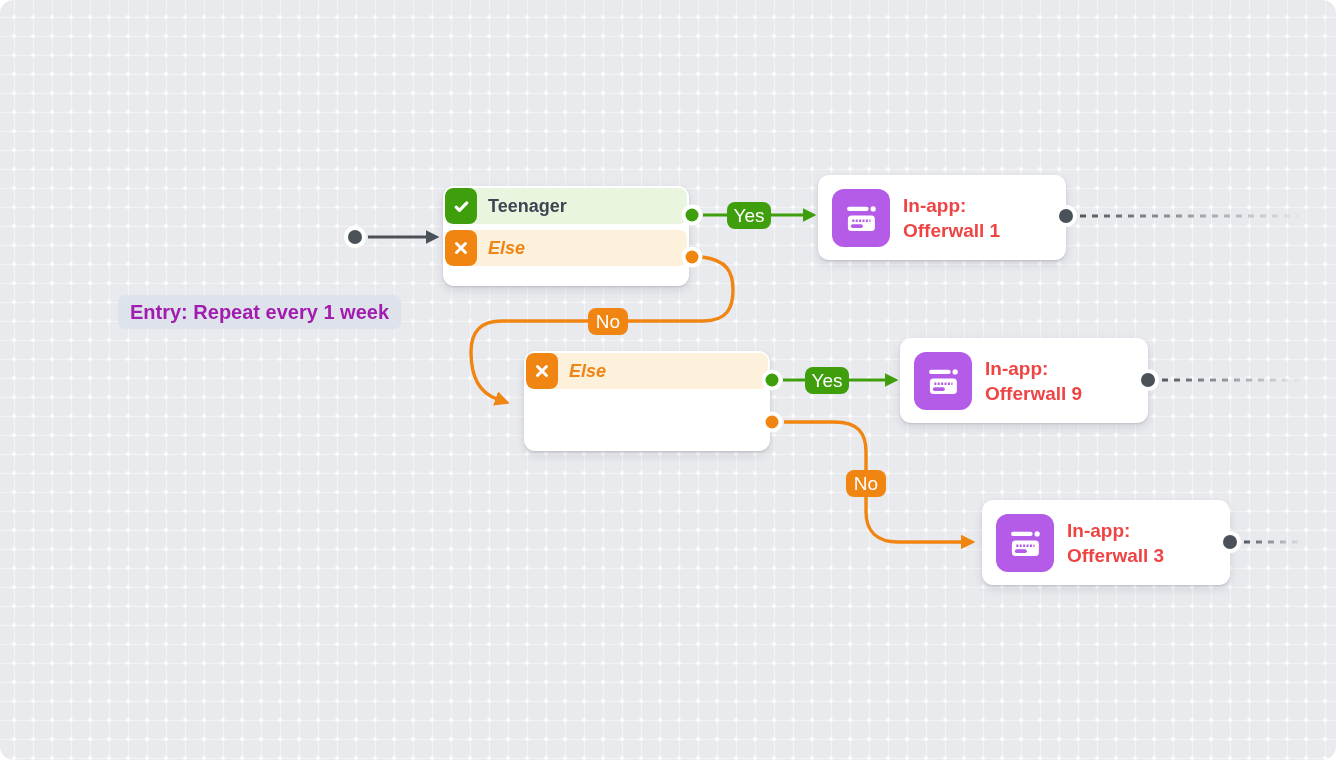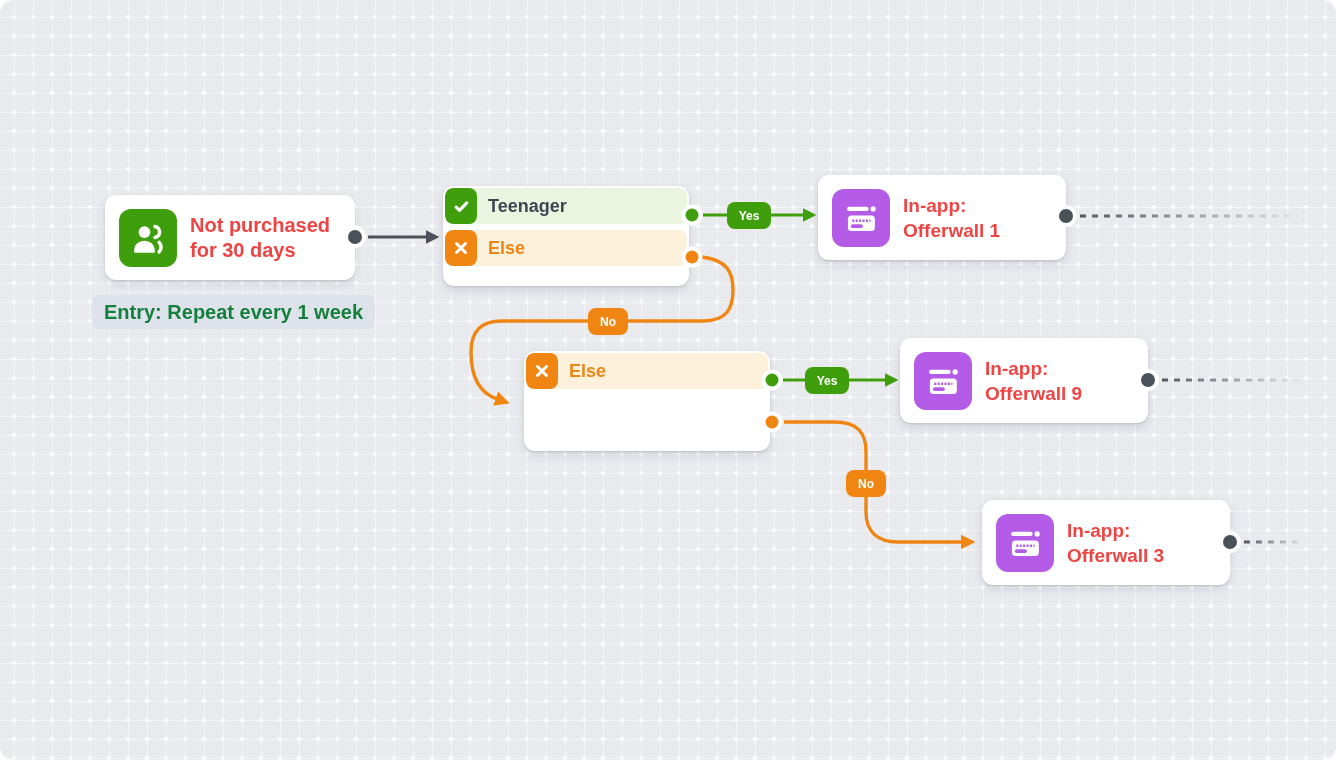--- a/index.html
+++ b/index.html
@@ -27,50 +27,36 @@
   .node-title{margin-left:13px;font-weight:700;font-size:20px;line-height:25px;color:#ef4444;}
   .cond-card{display:block;padding:2px;}
   .cond-row{display:flex;align-items:center;height:36px;border-radius:8px;margin-bottom:6px;overflow:hidden;}
   .cond-row:last-child{margin-bottom:0;}
   .cond-row.yes{background:#eaf5e0;}
   .cond-row.else{background:#fdf1dc;}
   .cond-icon{width:32px;height:36px;border-radius:8px;flex:none;display:flex;align-items:center;justify-content:center;}
   .cond-icon.green{background:#3f9e0c;}
   .cond-icon.orange{background:#f08511;}
   .cond-label{margin-left:11px;font-size:18px;font-weight:700;color:#3e4653;}
-  .cond-row.else .cond-label{color:#ef8514;}
-  .badge{position:absolute;z-index:4;color:#fff;font-weight:700;font-size:12px;
+  .cond-row.else .cond-label{color:#ef8514;font-style:italic;}
+  .badge{position:absolute;z-index:4;color:#fff;font-weight:400;font-size:19px;
     display:flex;align-items:center;justify-content:center;border-radius:8px;cursor:pointer;}
   .badge.yes{background:#3f9e0c;}
   .badge.no{background:#f08511;}
   .entry-pill{
-    position:absolute;left:92px;top:295px;height:34px;line-height:34px;padding:0 12px;
-    background:#dee3eb;border-radius:7px;color:#15803d;font-weight:700;font-size:20px;z-index:2;
+    position:absolute;left:118px;top:295px;height:34px;line-height:34px;padding:0 12px;
+    background:#dee3eb;border-radius:7px;color:#a21caf;font-weight:700;font-size:20px;z-index:2;
   }
   svg.connectors{position:absolute;left:0;top:0;z-index:3;pointer-events:none;}
 </style>
 </head>
 <body>
 
 <div class="canvas">
 
-  <div class="card" style="left:105px;top:195px;width:250px;height:85px;">
-    <div class="node-icon green">
-      <svg width="46" height="46" viewBox="0 0 58 58">
-        <circle cx="24.5" cy="21.5" r="7.4" fill="#fff"></circle>
-        <path d="M12.5 46.5 v-1.2 c0-7.8 5.6-11.8 12-11.8 s12 4 12 11.8 v1.2 z" fill="#fff" stroke="#fff" stroke-width="2" stroke-linejoin="round"></path>
-        <path d="M37.8 14.6 a7 7 0 0 1 0 13.8" stroke="#fff" stroke-width="4.4" fill="none" stroke-linecap="round"></path>
-        <path d="M43 34.5 q5 6 0 12" stroke="#fff" stroke-width="4.4" fill="none" stroke-linecap="round"></path>
-      </svg>
-    </div>
-    <div class="node-title">
-      <div>Not purchased</div>
-      <div>for 30 days</div>
-    </div>
-  </div>
 
   <div class="entry-pill">Entry: Repeat every 1 week</div>
 
   <div class="card cond-card" style="left:443px;top:186px;width:246px;height:100px;">
     <div class="cond-row yes">
       <div class="cond-icon green">
         <svg width="17" height="17" viewBox="0 0 16 16">
             <path d="M3 8.6l3.1 3.1L13 4.6" stroke="#fff" stroke-width="3" fill="none" stroke-linecap="round" stroke-linejoin="round"></path>
           </svg>
       </div>

